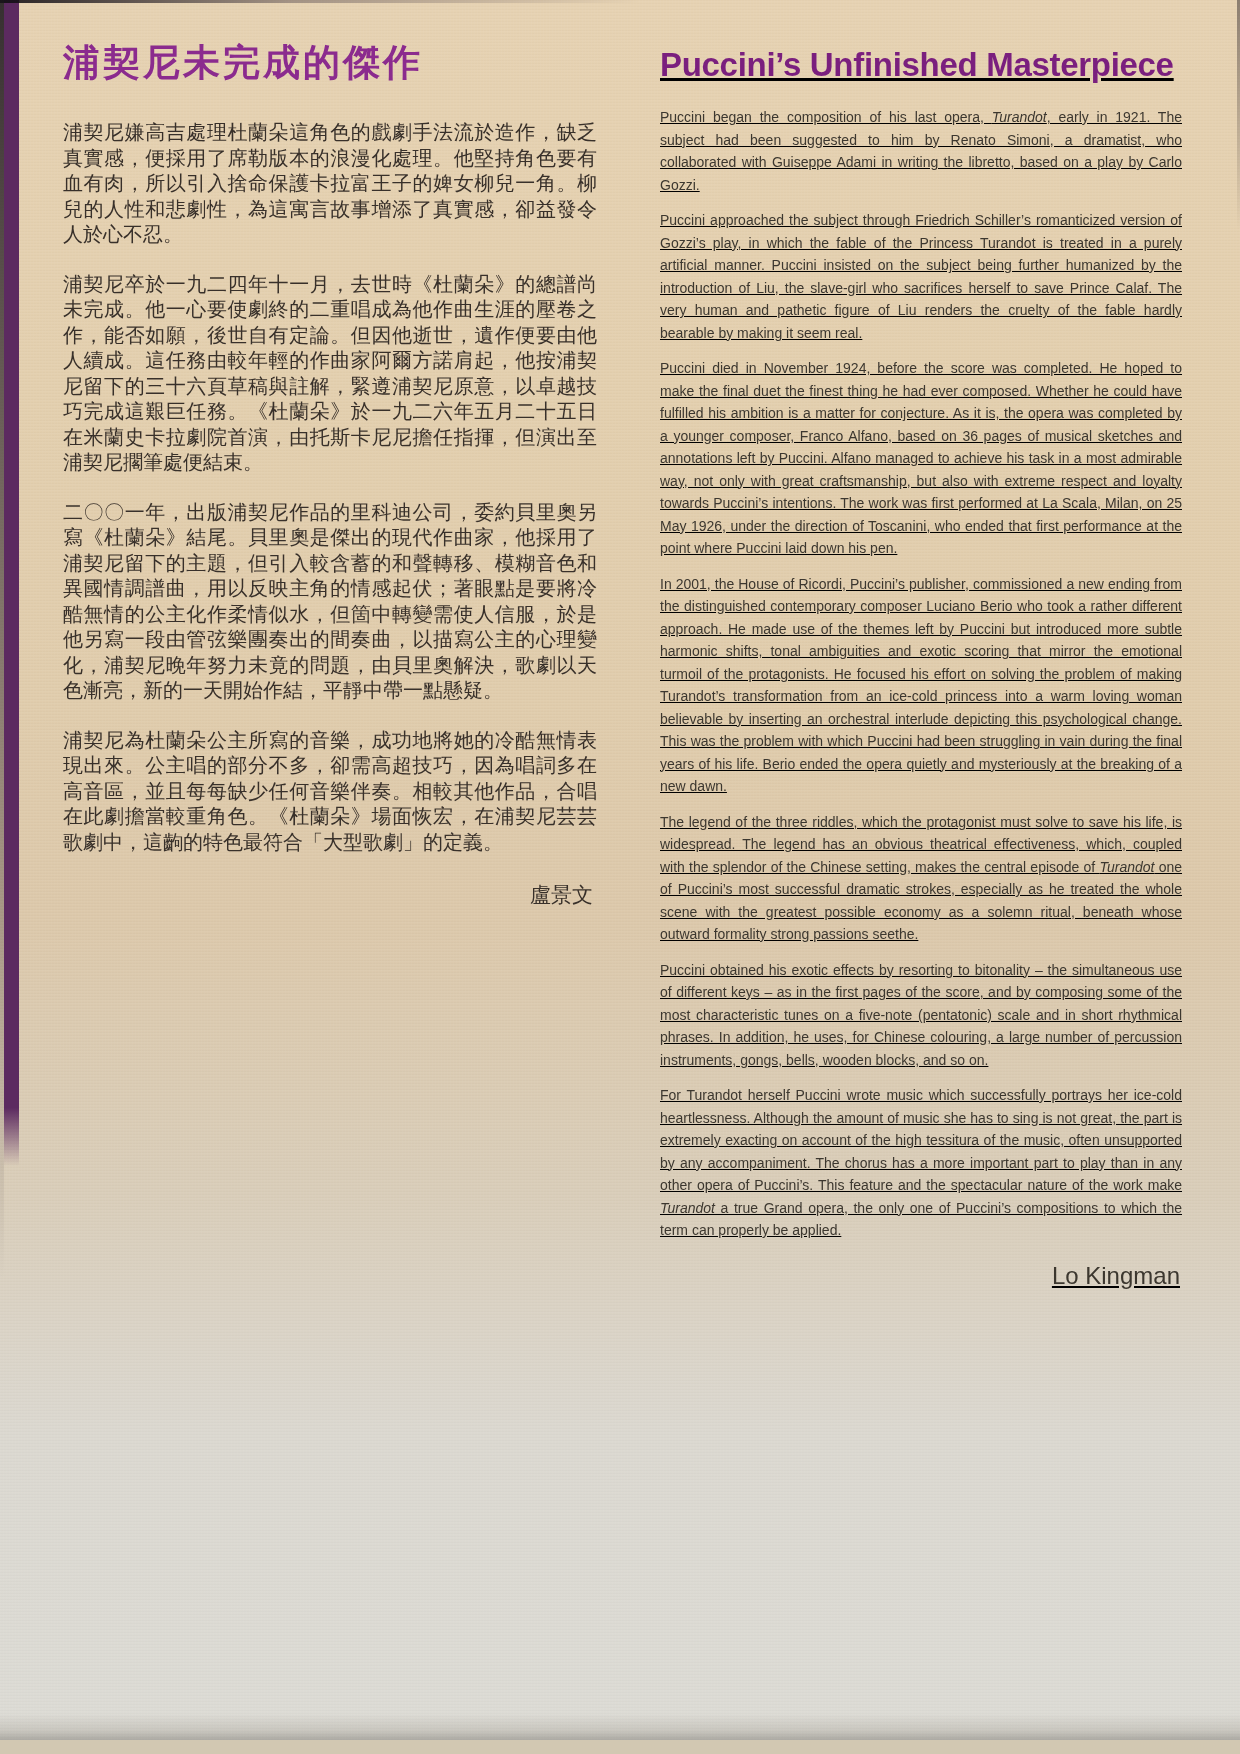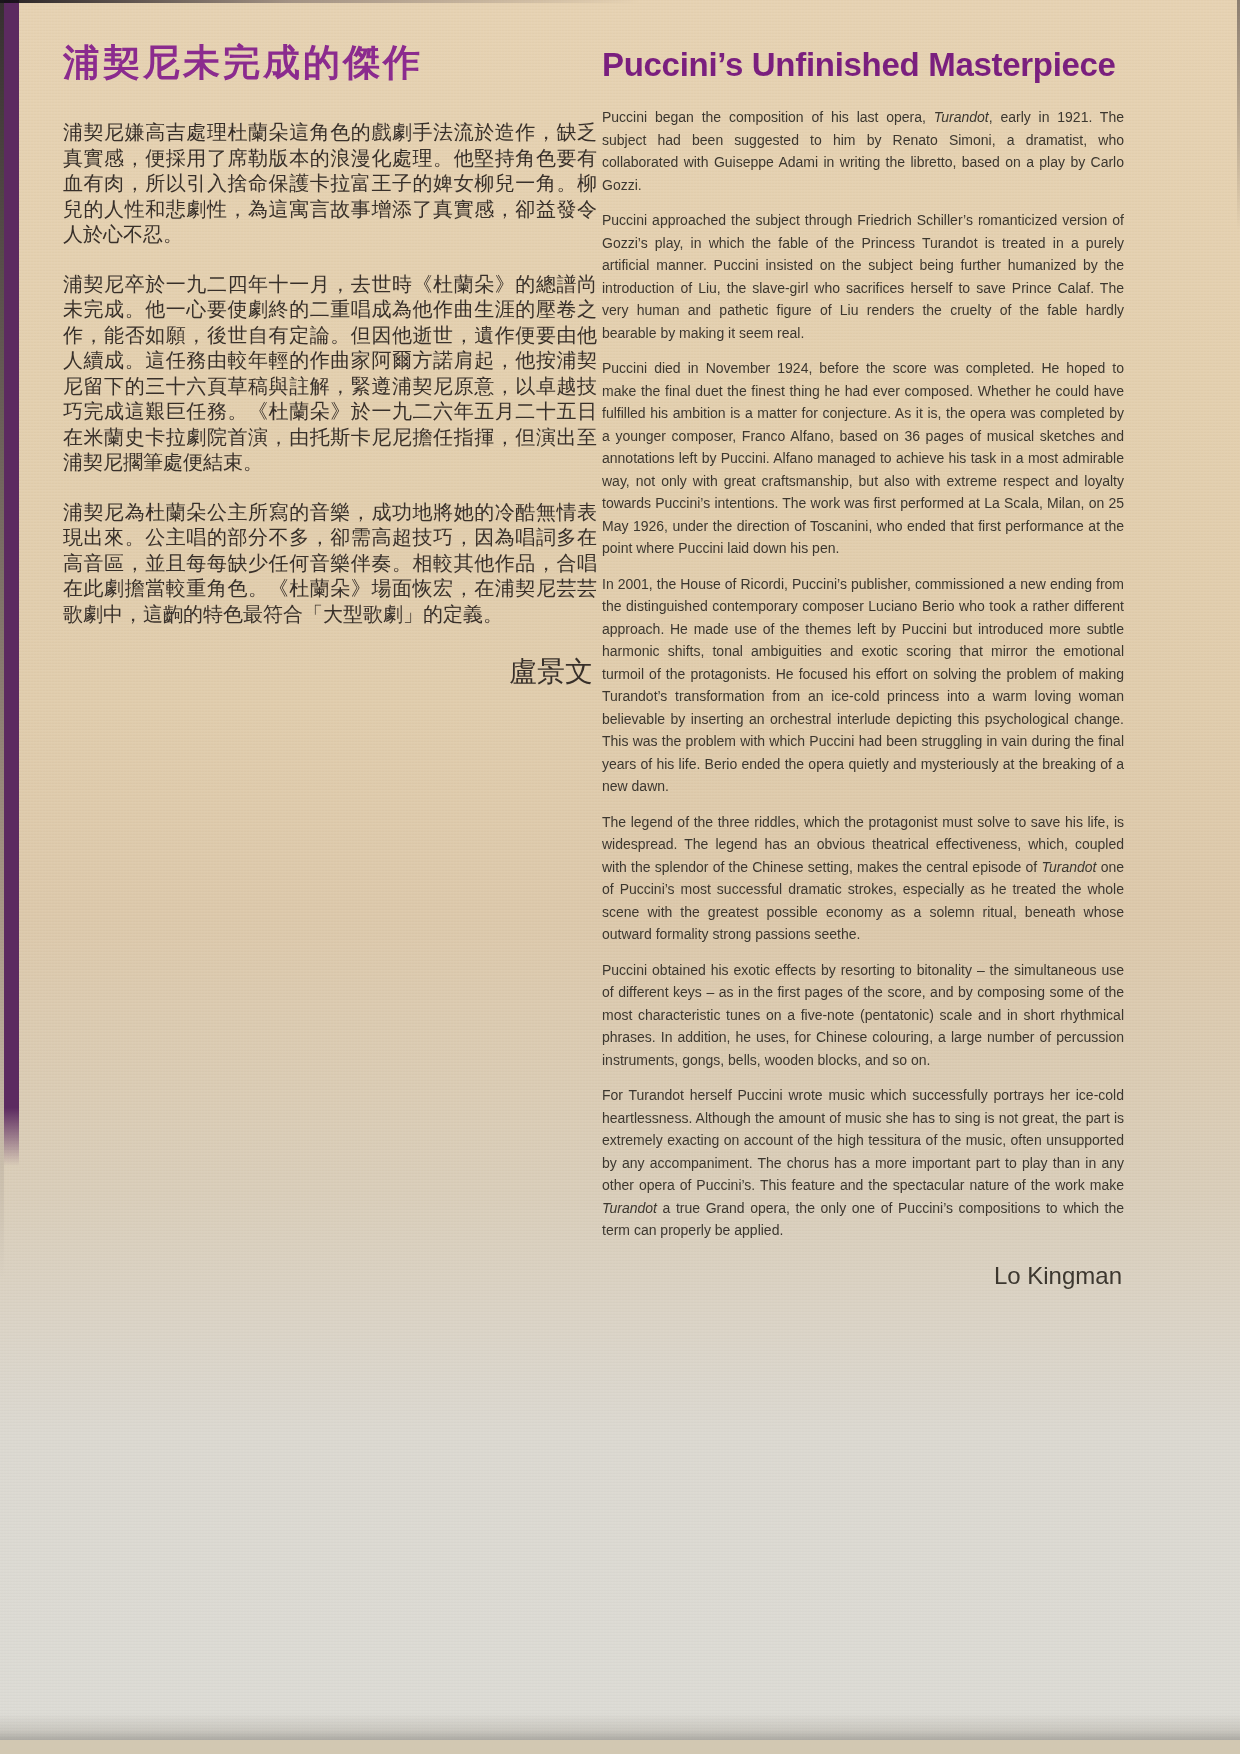--- a/index.html
+++ b/index.html
@@ -48,38 +48,38 @@
     position:absolute;left:0;bottom:14px;width:100%;height:26px;
     background:linear-gradient(180deg, rgba(0,0,0,0) 0%, rgba(95,85,70,0.16) 65%, rgba(60,55,48,0.3) 100%);
   }
   .edge-bottom-strip{
     position:absolute;left:0;bottom:0;width:100%;height:14px;
     background:var(--bottom-strip);
   }
 
   .col{position:absolute;}
   .col-zh{left:63px;top:38px;width:534px;}
-  .col-en{left:602px;top:46px;width:522px;}
+  .col-en{left:660px;top:46px;width:522px;text-decoration:underline;}
 
   .zh-title{
     margin:0 0 32px 0;
     font-size:37px;font-weight:bold;letter-spacing:3px;
     color:var(--heading-zh);
     font-family:"DejaVu Sans",sans-serif;
   }
   .zh-p{
     margin:0 0 24px 0;
     font-size:20px;line-height:25.5px;
     text-align:justify;
     color:var(--body-zh);
     font-family:"DejaVu Sans",sans-serif;
   }
   .zh-sign{
     margin-top:26px;padding-right:4px;
-    font-size:28px;text-align:right;
+    font-size:21px;text-align:right;
     color:var(--body-zh);
     font-family:"DejaVu Sans",sans-serif;
   }
 
   .en-title{
     margin:0 0 22px 0;
     font-size:33px;font-weight:bold;letter-spacing:-0.3px;
     color:var(--heading-en);
   }
   .en-p{
@@ -103,20 +103,21 @@
   <div class="edge-top"></div>
   <div class="edge-left"></div>
   <div class="edge-right"></div>
   <div class="edge-bottom-shadow"></div>
   <div class="edge-bottom-strip"></div>
 
   <div class="col col-zh">
     <h1 class="zh-title">浦契尼未完成的傑作</h1>
     <p class="zh-p">浦契尼嫌高吉處理杜蘭朵這角色的戲劇手法流於造作，缺乏真實感，便採用了席勒版本的浪漫化處理。他堅持角色要有血有肉，所以引入捨命保護卡拉富王子的婢女柳兒一角。柳兒的人性和悲劇性，為這寓言故事增添了真實感，卻益發令人於心不忍。</p>
     <p class="zh-p">浦契尼卒於一九二四年十一月，去世時《杜蘭朵》的總譜尚未完成。他一心要使劇終的二重唱成為他作曲生涯的壓卷之作，能否如願，後世自有定論。但因他逝世，遺作便要由他人續成。這任務由較年輕的作曲家阿爾方諾肩起，他按浦契尼留下的三十六頁草稿與註解，緊遵浦契尼原意，以卓越技巧完成這艱巨任務。《杜蘭朵》於一九二六年五月二十五日在米蘭史卡拉劇院首演，由托斯卡尼尼擔任指揮，但演出至浦契尼擱筆處便結束。</p>
+    <p class="zh-p">二〇〇一年，出版浦契尼作品的里科迪公司，委約貝里奧另寫《杜蘭朵》結尾。貝里奧是傑出的現代作曲家，他採用了浦契尼留下的主題，但引入較含蓄的和聲轉移、模糊音色和異國情調譜曲，用以反映主角的情感起伏；著眼點是要將冷酷無情的公主化作柔情似水，但箇中轉變需使人信服，於是他另寫一段由管弦樂團奏出的間奏曲，以描寫公主的心理變化，浦契尼晚年努力未竟的問題，由貝里奧解決，歌劇以天色漸亮，新的一天開始作結，平靜中帶一點懸疑。</p>
     <p class="zh-p">浦契尼為杜蘭朵公主所寫的音樂，成功地將她的冷酷無情表現出來。公主唱的部分不多，卻需高超技巧，因為唱詞多在高音區，並且每每缺少任何音樂伴奏。相較其他作品，合唱在此劇擔當較重角色。《杜蘭朵》場面恢宏，在浦契尼芸芸歌劇中，這齣的特色最符合「大型歌劇」的定義。</p>
     <div class="zh-sign">盧景文</div>
   </div>
 
   <div class="col col-en">
     <h1 class="en-title">Puccini’s Unfinished Masterpiece</h1>
     <p class="en-p">Puccini began the composition of his last opera, <i>Turandot</i>, early in 1921.  The subject had been suggested to him by Renato Simoni, a dramatist, who collaborated with Guiseppe Adami in writing the libretto, based on a play by Carlo Gozzi.</p>
     <p class="en-p">Puccini approached the subject through Friedrich Schiller’s romanticized version of Gozzi’s play, in which the fable of the Princess Turandot is treated in a purely artificial manner.  Puccini insisted on the subject being further humanized by the introduction of Liu, the slave-girl who sacrifices herself to save Prince Calaf.  The very human and pathetic figure of Liu renders the cruelty of the fable hardly bearable by making it seem real.</p>
     <p class="en-p">Puccini died in November 1924, before the score was completed.  He hoped to make the final duet the finest thing he had ever composed.  Whether he could have fulfilled his ambition is a matter for conjecture.  As it is, the opera was completed by a younger composer, Franco Alfano, based on 36 pages of musical sketches and annotations left by Puccini.  Alfano managed to achieve his task in a most admirable way, not only with great craftsmanship, but also with extreme respect and loyalty towards Puccini’s intentions.  The work was first performed at La Scala, Milan, on 25 May 1926, under the direction of Toscanini, who ended that first performance at the point where Puccini laid down his pen.</p>
     <p class="en-p">In 2001, the House of Ricordi, Puccini’s publisher, commissioned a new ending from the distinguished contemporary composer Luciano Berio who took a rather different approach.  He made use of the themes left by Puccini but introduced more subtle harmonic shifts, tonal ambiguities and exotic scoring that mirror the emotional turmoil of the protagonists.  He focused his effort on solving the problem of making Turandot’s transformation from an ice-cold princess into a warm loving woman believable by inserting an orchestral interlude depicting this psychological change.  This was the problem with which Puccini had been struggling in vain during the final years of his life.  Berio ended the opera quietly and mysteriously at the breaking of a new dawn.</p>

